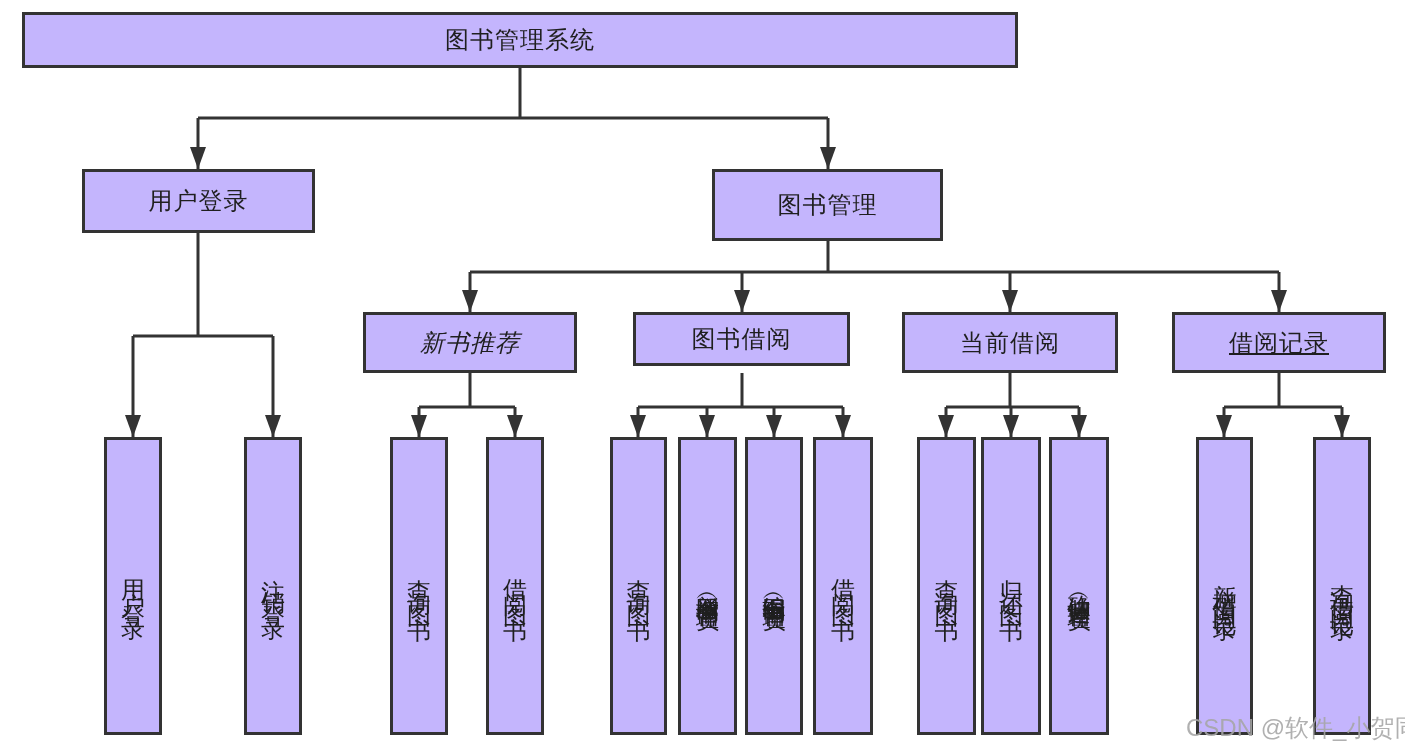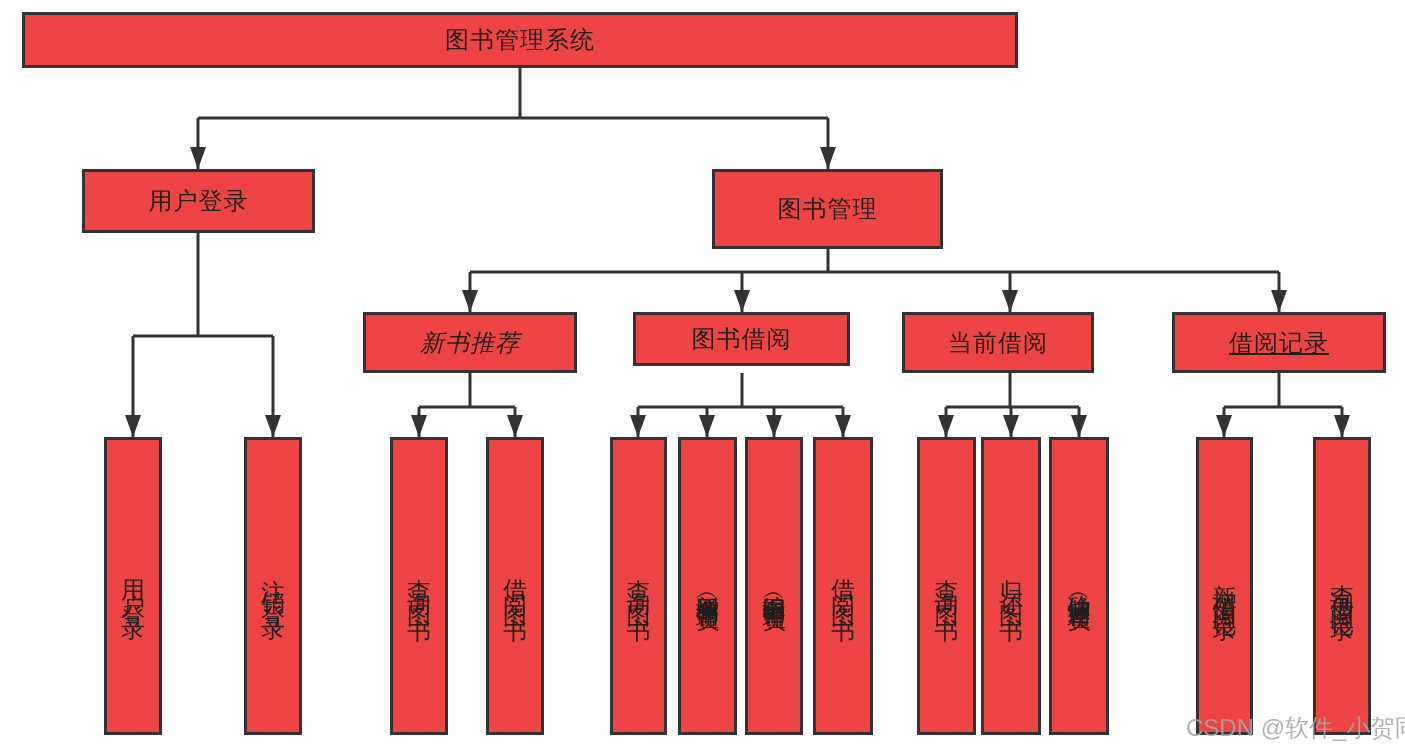--- a/index.html
+++ b/index.html
@@ -18,44 +18,44 @@
   }
   .trunk, .arrow {
     stroke: #333333;
     stroke-width: 3;
     fill: none;
   }
   .node {
     position: absolute;
     box-sizing: border-box;
     border: 3px solid #333333;
-    background: #ef4444;
+    background: #c4b5fd;
     display: flex;
     align-items: center;
     justify-content: center;
     font-size: 24px;
     color: #1f1f1f;
     letter-spacing: 1px;
   }
   .leaf .lbl {
     writing-mode: vertical-rl;
     text-orientation: mixed;
     letter-spacing: 13px;
     line-height: 1;
   }
   .leaf.len6 .lbl { letter-spacing: 7px; }
   .leaf.len9 .lbl { letter-spacing: 2px; font-size: 23px; }
 
   
   .p-root   { left: 22px;   top: 12px;  width: 996px; height: 56px; }
   .p-l2a    { left: 82px;   top: 169px; width: 233px; height: 64px; }
-  .p-l2b    { left: 712px;  top: 169px; width: 231px; height: 80px; }
+  .p-l2b    { left: 712px;  top: 169px; width: 231px; height: 72px; }
   .p-l3a    { left: 363px;  top: 312px; width: 214px; height: 61px; font-style: italic; }
   .p-l3b    { left: 633px;  top: 312px; width: 217px; height: 54px; }
-  .p-l3c    { left: 902px;  top: 312px; width: 192px; height: 61px; }
+  .p-l3c    { left: 902px;  top: 312px; width: 216px; height: 61px; }
   .p-l3d    { left: 1172px; top: 312px; width: 214px; height: 61px; text-decoration: underline; }
   .p-a1 { left: 104px;  top: 437px; width: 58px; height: 298px; }
   .p-a2 { left: 244px;  top: 437px; width: 58px; height: 298px; }
   .p-b1 { left: 390px;  top: 437px; width: 58px; height: 298px; }
   .p-b2 { left: 486px;  top: 437px; width: 58px; height: 298px; }
   .p-c1 { left: 610px;  top: 437px; width: 57px; height: 298px; }
   .p-c2 { left: 678px;  top: 437px; width: 59px; height: 298px; }
   .p-c3 { left: 745px;  top: 437px; width: 58px; height: 298px; }
   .p-c4 { left: 813px;  top: 437px; width: 60px; height: 298px; }
   .p-d1 { left: 917px;  top: 437px; width: 59px; height: 298px; }

